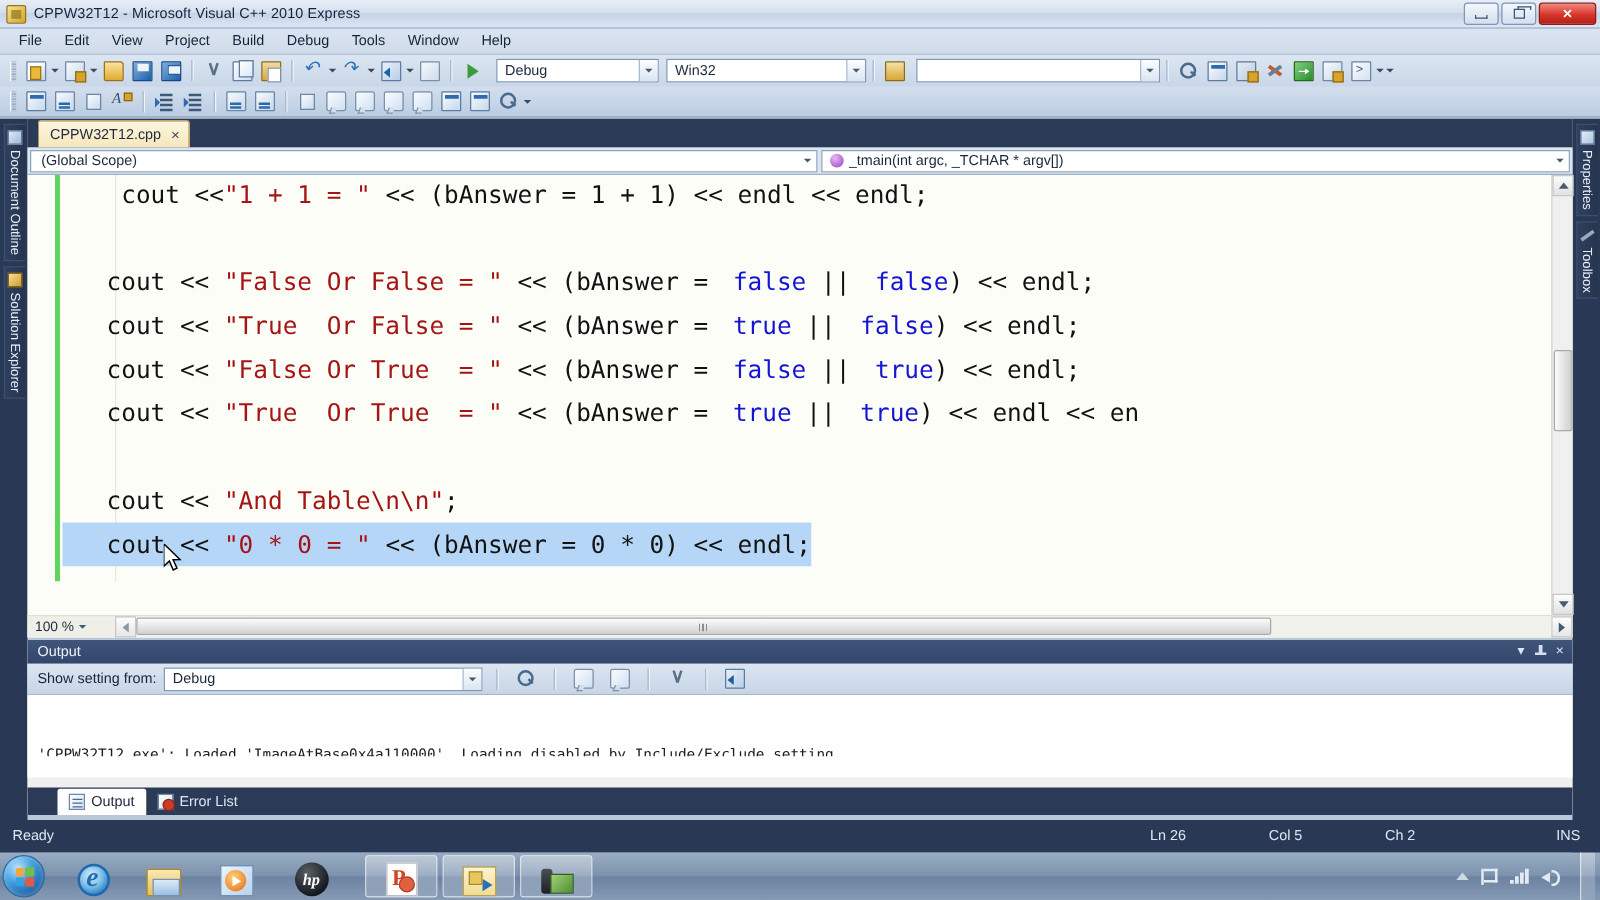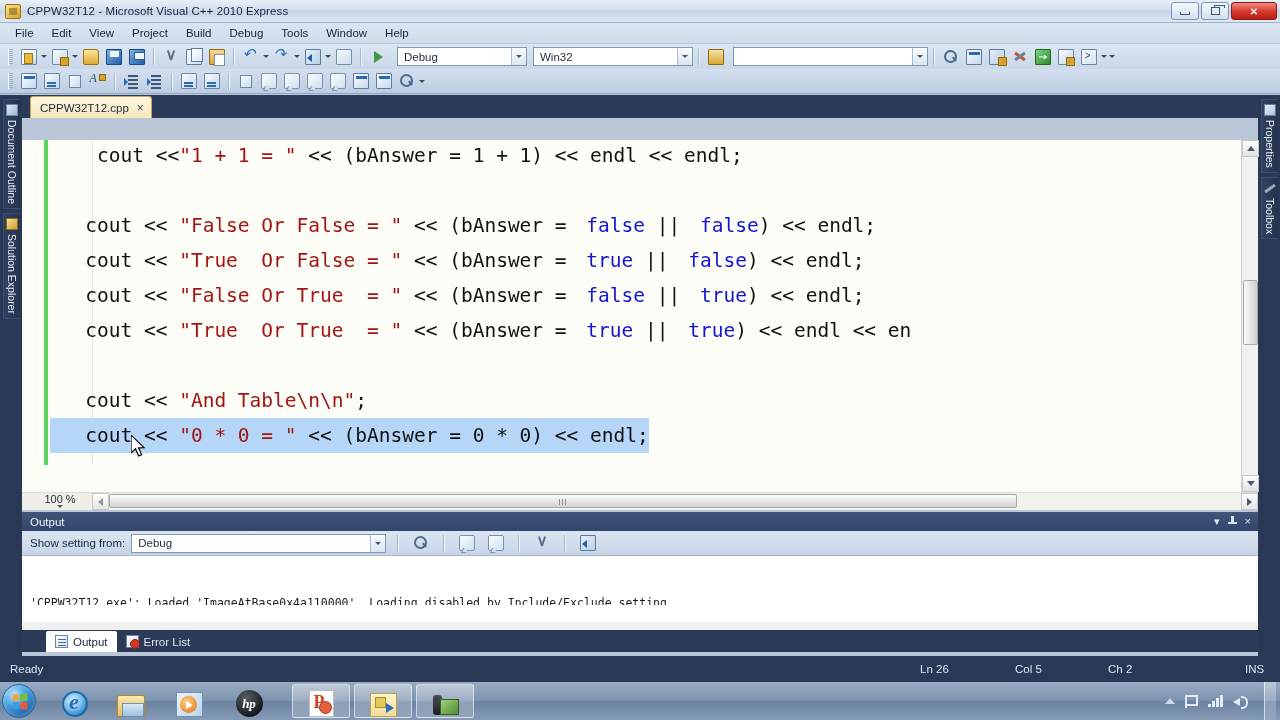--- a/index.html
+++ b/index.html
@@ -215,21 +215,21 @@
   .vscroll .arrow{width:17px;height:17px;background:linear-gradient(to bottom,#fdfdfd,#e2e2e2);border:1px solid #c7c7c7;display:flex;align-items:center;justify-content:center;}
   .vscroll .arrow i{border-left:4px solid transparent;border-right:4px solid transparent;}
   .vscroll .up i{border-bottom:5px solid #4a5a6a;}
   .vscroll .down i{border-top:5px solid #4a5a6a;}
   .vscroll .thumb{position:absolute;left:1px;top:140px;width:15px;height:65px;background:linear-gradient(to right,#fbfbfb,#cfcfcf);border:1px solid #a9a9a9;border-radius:2px;}
 
   .hscrollrow {
     position:absolute;left:0;bottom:0;width:1236px;height:18px;background:#efefe8;
     display:flex;align-items:center;border-top:1px solid #ddddd2;
   }
-  .zoombox{width:70px;height:18px;display:flex;align-items:center;font-size:11px;color:#1b2a3c;padding-left:6px;flex-direction:column;}
+  .zoombox{width:70px;height:18px;display:flex;align-items:center;font-size:11px;color:#1b2a3c;padding-left:6px;}
   .zoomcarat{width:14px;display:flex;align-items:center;justify-content:center;}
   .zoomcarat:after{content:'';border-left:3px solid transparent;border-right:3px solid transparent;border-top:3px solid #44596f;}
   .hsarrow{width:17px;height:17px;background:linear-gradient(to bottom,#fdfdfd,#e6e6e6);border:1px solid #c7c7c7;display:flex;align-items:center;justify-content:center;}
   .hsarrow i{border-top:4px solid transparent;border-bottom:4px solid transparent;}
   .hsarrow.l i{border-right:5px solid #8b98a6;}
   .hsarrow.r i{border-left:5px solid #4a5a6a;}
   .htrack{flex:1;height:17px;background:#f2f2ec;position:relative;}
   .hthumb{position:absolute;left:0;top:1px;width:908px;height:14px;background:linear-gradient(to bottom,#fcfcfc,#d2d2d2);border:1px solid #a9a9a9;border-radius:2px;}
   .hthumb:after{content:'';position:absolute;left:50%;top:4px;margin-left:-4px;width:8px;height:6px;
     background-image:repeating-linear-gradient(to right,#8d8d8d 0 1px,transparent 1px 3px);}
@@ -546,20 +546,31 @@
 
   <div class="editor-dock">
 
     <div class="tabstrip">
       <div class="filetab">
         <span>CPPW32T12.cpp</span>
         <span class="closex">×</span>
       </div>
     </div>
 
+    <div class="navbar2">
+      <div class="navcombo" style="width:630px;">
+        <span class="nv">(Global Scope)</span>
+        <span class="nc"></span>
+      </div>
+      <div class="navcombo" style="flex:1;margin-left:3px;padding-left:2px;">
+        <i class="methodicon"></i>
+        <span class="nv">_tmain(int argc, _TCHAR * argv[])</span>
+        <span class="nc"></span>
+      </div>
+    </div>
 
     <div class="codearea">
       <div class="changebar"></div>
       <div class="indentline"></div>
       <div class="codelines" id="codelines"><div class="ln"><span><span>    </span><span>cout &lt;&lt;</span><span class="s-str">"1 + 1 = "</span><span> &lt;&lt; (bAnswer = 1 + 1) &lt;&lt; endl &lt;&lt; endl;</span></span></div><div class="ln"><span></span></div><div class="ln"><span><span>   </span><span>cout &lt;&lt; </span><span class="s-str">"False Or False = "</span><span> &lt;&lt; (bAnswer = </span><span class="s-kw">false</span><span> || </span><span class="s-kw">false</span><span>) &lt;&lt; endl;</span></span></div><div class="ln"><span><span>   </span><span>cout &lt;&lt; </span><span class="s-str">"True  Or False = "</span><span> &lt;&lt; (bAnswer = </span><span class="s-kw">true</span><span> || </span><span class="s-kw">false</span><span>) &lt;&lt; endl;</span></span></div><div class="ln"><span><span>   </span><span>cout &lt;&lt; </span><span class="s-str">"False Or True  = "</span><span> &lt;&lt; (bAnswer = </span><span class="s-kw">false</span><span> || </span><span class="s-kw">true</span><span>) &lt;&lt; endl;</span></span></div><div class="ln"><span><span>   </span><span>cout &lt;&lt; </span><span class="s-str">"True  Or True  = "</span><span> &lt;&lt; (bAnswer = </span><span class="s-kw">true</span><span> || </span><span class="s-kw">true</span><span>) &lt;&lt; endl &lt;&lt; en</span></span></div><div class="ln"><span></span></div><div class="ln"><span><span>   </span><span>cout &lt;&lt; </span><span class="s-str">"And Table\n\n"</span><span>;</span></span></div><div class="ln"><span class="hl-line"><span>   </span><span>cout &lt;&lt; </span><span class="s-str">"0 * 0 = "</span><span> &lt;&lt; (bAnswer = 0 * 0) &lt;&lt; endl;</span></span></div></div>
 
     </div>
 
     <div class="vscroll">
       <div class="arrow up">

